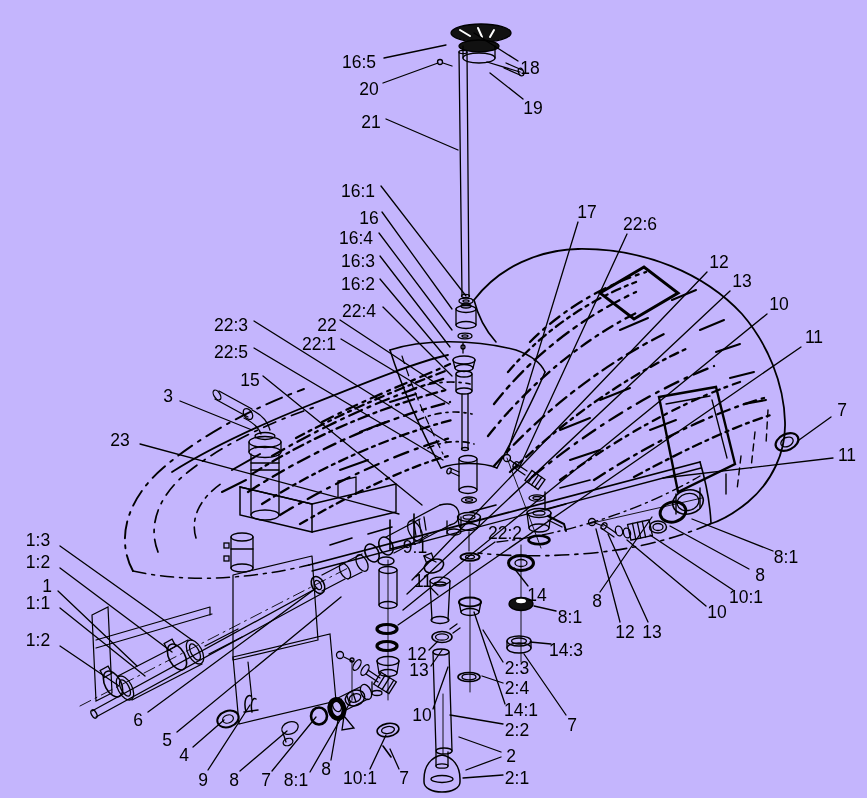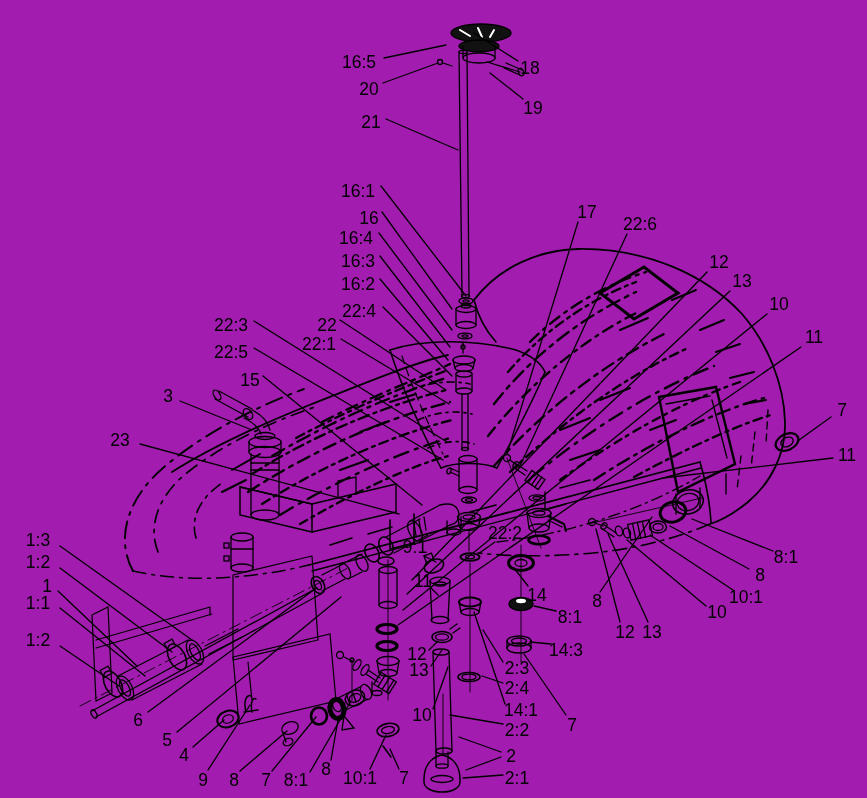--- a/index.html
+++ b/index.html
@@ -1,16 +1,16 @@
 <!DOCTYPE html>
 <html><head>
 <meta charset="utf-8">
 <style>
   html,body{margin:0;padding:0;background:#fff;}
-  #stage{position:relative;width:867px;height:798px;background:#a21caf;overflow:hidden;}
+  #stage{position:relative;width:867px;height:798px;background:#c4b5fd;overflow:hidden;}
   svg{position:absolute;left:0;top:0;}
   .lbl{font-family:"Liberation Sans",sans-serif;font-size:17.5px;fill:#000;}
 </style>
 </head>
 <body>
 
 <div id="stage">
 <svg width="867" height="798" viewBox="0 0 867 798" xmlns="http://www.w3.org/2000/svg">
   <g stroke="#000" fill="none" stroke-width="1.3" stroke-linecap="round">
 

